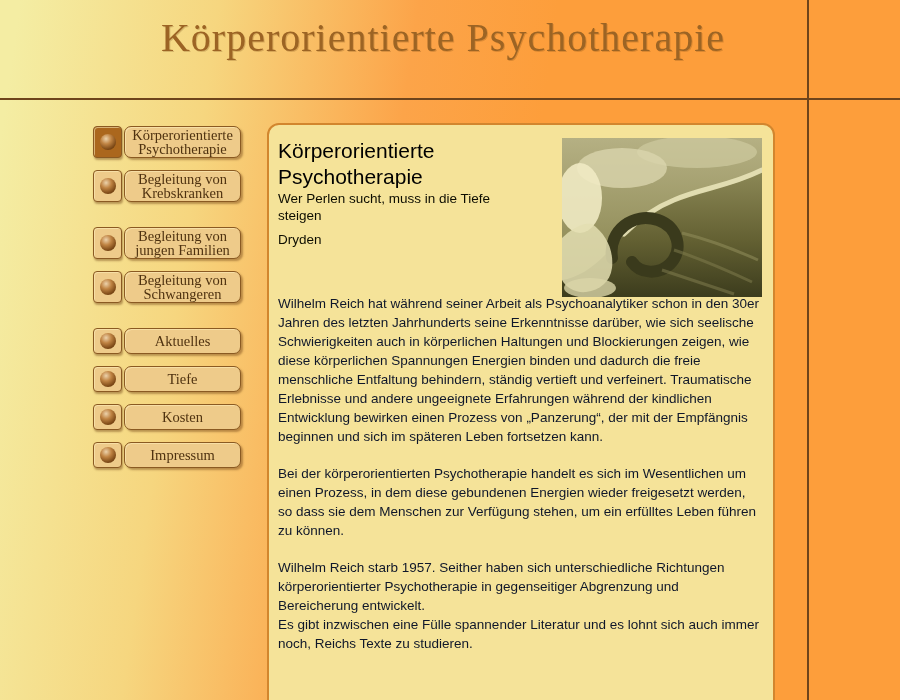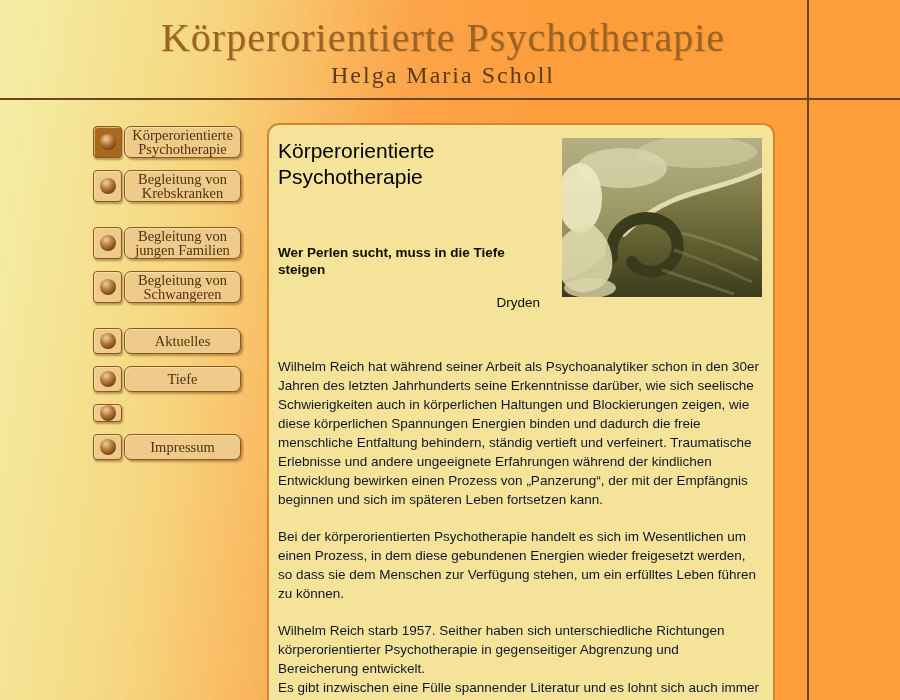--- a/index.html
+++ b/index.html
@@ -45,31 +45,30 @@
   .panel{
     position:absolute;left:267px;top:123px;width:508px;height:620px;box-sizing:border-box;
     background:#f5e399;border:2px solid #d2862e;border-radius:12px;
     padding:13px 14px 0 9px;z-index:3;
   }
   .panel h1{
     margin:0;font-weight:400;font-size:21px;line-height:26px;color:#000;
     white-space:pre-line;width:270px;
   }
   .imgwrap{position:absolute;top:13px;right:11px;width:200px;height:159px;}
-  .quote{width:240px;font-weight:bold;font-size:13.5px;line-height:17px;color:#0d0d00;margin-top:54px;}
-  .attribution{width:262px;text-align:right;font-size:13.5px;line-height:16px;color:#0d0d00;margin-top:17px;}
+  .quote{width:240px;font-weight:normal;font-size:13.5px;line-height:17px;color:#0d0d00;}
+  .attribution{width:262px;font-size:13.5px;line-height:16px;color:#0d0d00;margin-top:8px;}
   .article{margin-top:46px;}
   .article p{white-space:pre-line;margin:0 0 18px 0;font-size:13.5px;line-height:19px;color:#0f172a;max-width:484px;}
 </style>
 </head>
 <body>
 
 <div class="header">
   <div class="site-title">Körperorientierte Psychotherapie</div>
-  <div class="site-subtitle">Helga Maria Scholl</div>
 </div>
 <div class="hline"></div>
 <div class="vline"></div>
 
 <nav class="sidebar" id="sidebar">
     <div class="nav-group">
       <div class="nav-button active">
         <span class="icon-box">
           <span class="ball"></span>
         </span>
@@ -110,20 +109,21 @@
       <div class="nav-button">
         <span class="icon-box">
           <span class="ball"></span>
         </span>
         <span class="label-box">Tiefe</span>
       </div>
       <div class="nav-button">
         <span class="icon-box">
           <span class="ball"></span>
         </span>
+        <span class="label-box">Kosten</span>
       </div>
       <div class="nav-button">
         <span class="icon-box">
           <span class="ball"></span>
         </span>
         <span class="label-box">Impressum</span>
       </div>
     </div>
   </nav>
 

